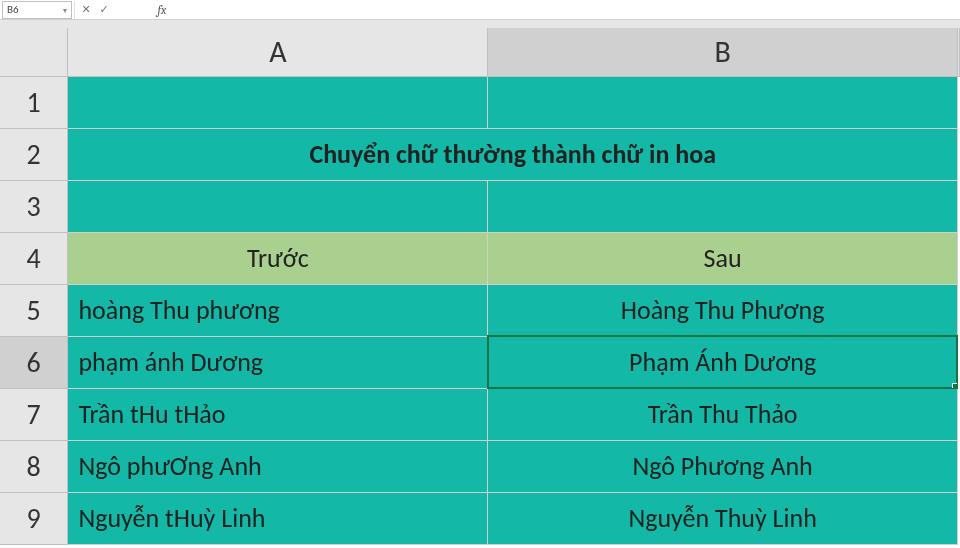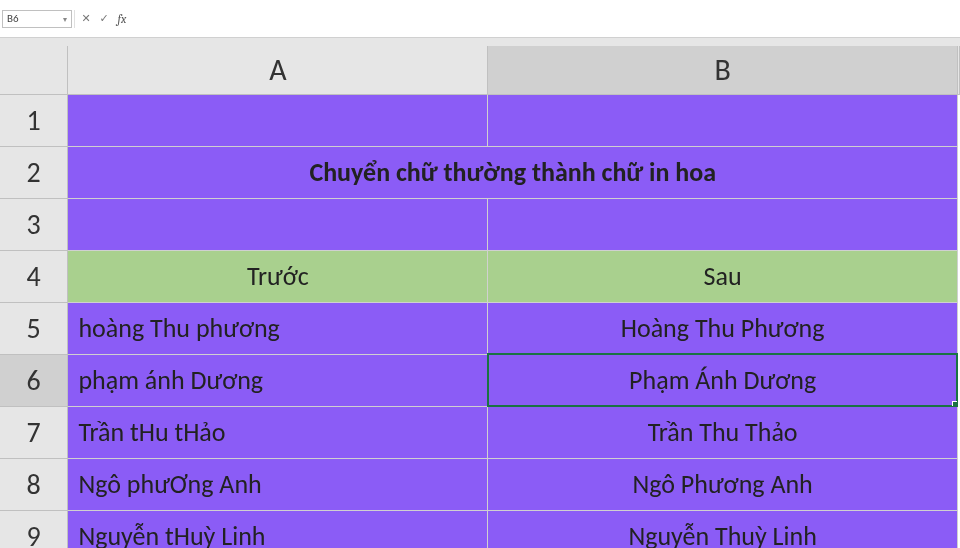--- a/index.html
+++ b/index.html
@@ -9,21 +9,21 @@
     width: 960px;
     height: 548px;
     overflow: hidden;
     position: relative;
   }
 
   
   .formula-bar {
     display: flex;
     align-items: center;
-    height: 38px;
+    height: 20px;
     background: #fff;
     border-bottom: 1px solid #d0d0d0;
     font-size: 11px;
     color: #333;
   }
   .name-box {
     width: 70px;
     height: 18px;
     border: 1px solid #c0c0c0;
     display: flex;
@@ -53,20 +53,21 @@
     align-items: center;
     justify-content: center;
     color: #777;
     font-size: 11px;
   }
   .fx-btn {
     font-style: italic;
     font-family: Cambria, serif;
     color: #555;
     font-size: 12px;
+    margin-left: 40px;
   }
   .formula-input {
     flex: 1;
     height: 18px;
     border: none;
     outline: none;
     font-size: 11px;
     padding: 0 4px;
   }
 
@@ -116,21 +117,21 @@
   .row-head.active {
     background: #d0d0d0;
   }
   td.cell {
     border: 1px solid #d0d0d0;
     padding: 4px 10px;
     font-size: 26px;
     color: #222;
     height: 52px;
     vertical-align: middle;
-    background: #8b5cf6;
+    background: #14b8a6;
     white-space: nowrap;
     overflow: hidden;
   }
   td.cell.center { text-align: center; }
   td.cell.b { font-weight: bold; }
   td.head-green {
     background: #a9d08e;
     font-weight: normal;
     text-align: center;
   }

